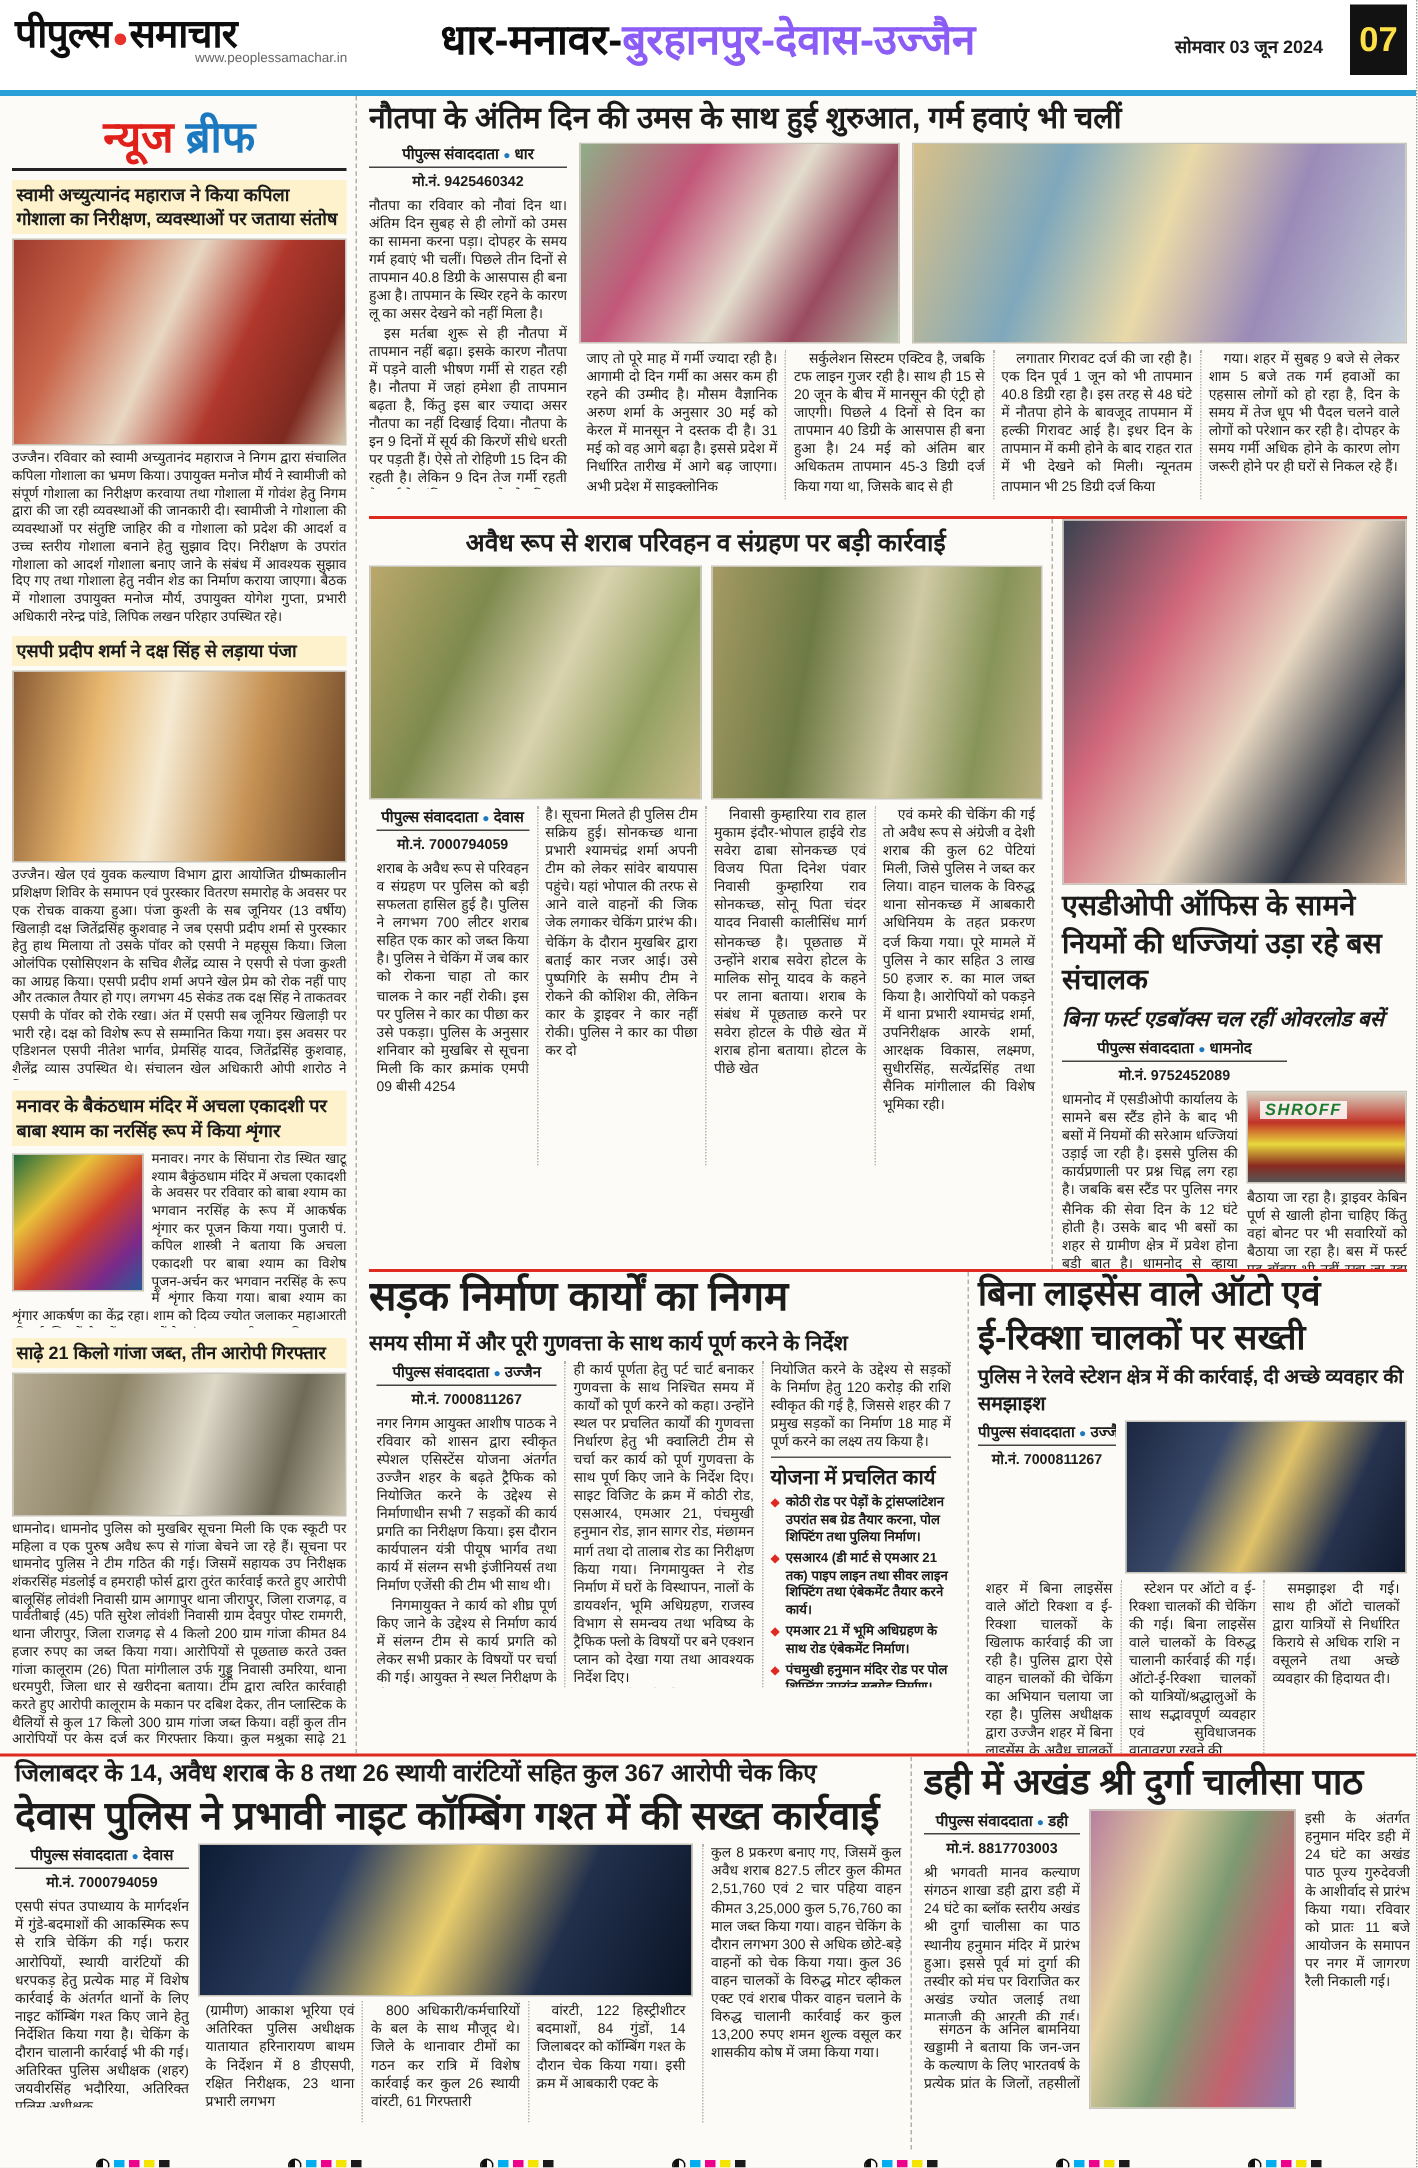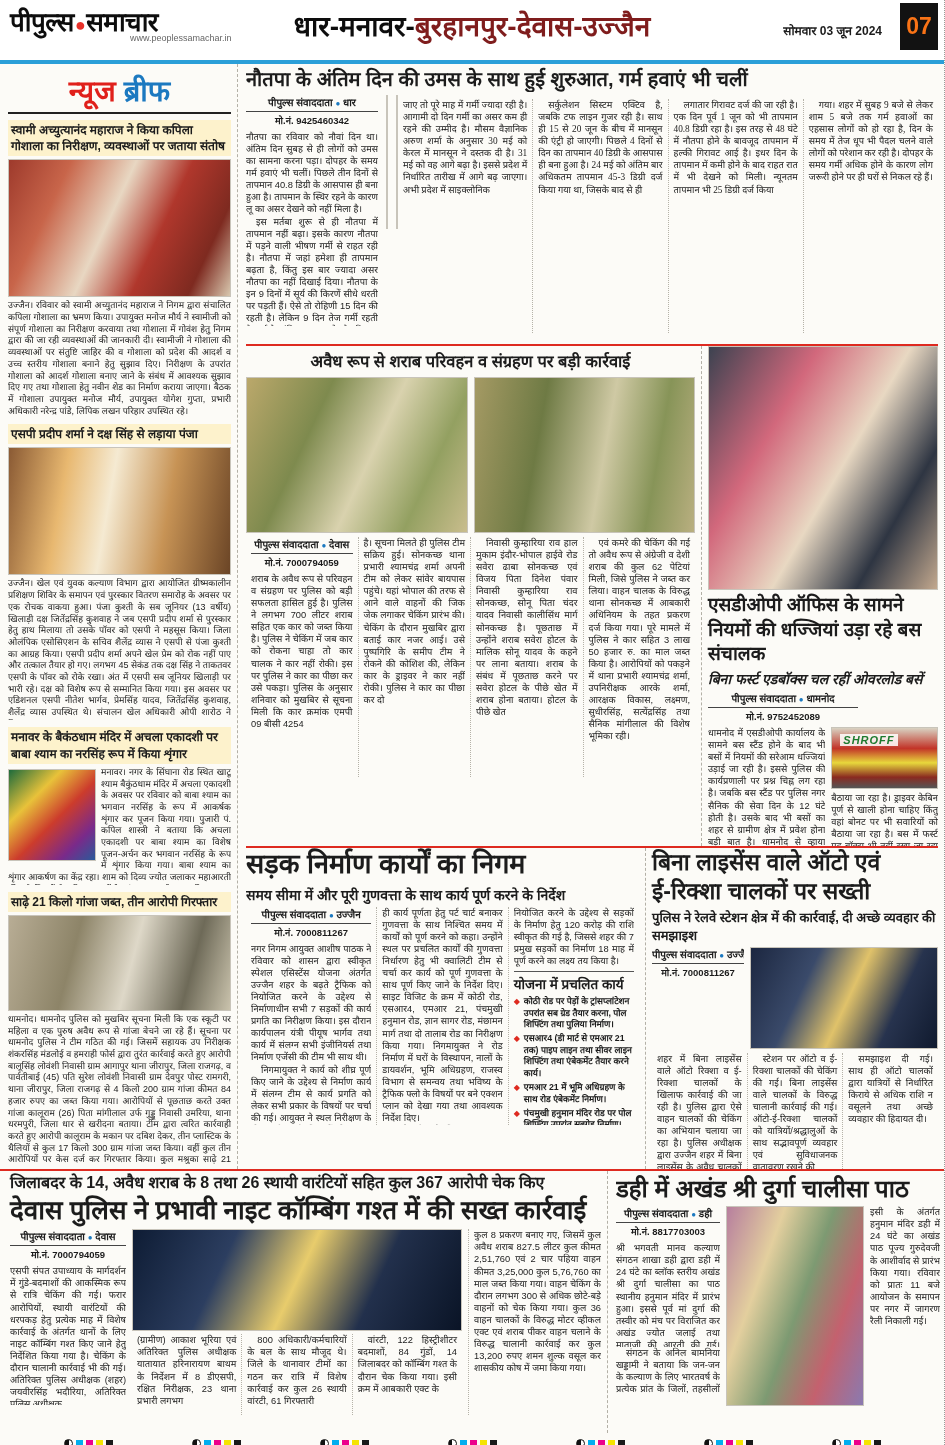--- a/index.html
+++ b/index.html
@@ -9,24 +9,24 @@
           border-right:1px dotted #9a9a9a; }
 
   
   .header { height:64px; position:relative; border-bottom:4px solid #2b9fd8; background:#fff; }
   .logo-block { position:absolute; left:10px; top:8px; }
   .logo { font-size:26px; font-weight:800; letter-spacing:-0.5px; color:#0d0d0d; line-height:1.1; }
   .logo .pin { color:#e8312a; font-size:18px; padding:0 1px; }
   .website { font-size:9px; color:#666; margin-left:120px; margin-top:-4px; }
   .regions { position:absolute; left:50%; top:10px; transform:translateX(-50%);
              font-size:28px; font-weight:800; white-space:nowrap; line-height:1.2; }
-  .regions .blk { color:#0d0d0d; } .regions .red { color:#7f1d1d; }
+  .regions .blk { color:#0d0d0d; } .regions .red { color:#8b5cf6; }
   .dateline { position:absolute; right:62px; top:22px; font-size:12px; font-weight:700; }
   .pageno { position:absolute; right:6px; top:3px; width:38px; height:47px; background:#121212;
-            color:#f97316; font-size:23px; font-weight:800; display:flex; align-items:center; justify-content:center; }
+            color:#fde047; font-size:23px; font-weight:800; display:flex; align-items:center; justify-content:center; }
 
   
   .top-zone { display:flex; height:1105px; }
   .sidebar { width:238px; padding:4px 6px 0 8px; border-right:1px dashed #b3b0a6; overflow:hidden; }
   .main { flex:1; padding:2px 6px 0 8px; display:flex; flex-direction:column; overflow:hidden; }
   .bottom-zone { display:flex; height:264px; border-top:2px solid #de2a20; }
 
   
   .photo { border:1px solid #c8c4ba; flex-shrink:0; position:relative; overflow:hidden; }
   .byline { font-weight:700; font-size:10px; text-align:center; border-bottom:1px solid #444;
@@ -48,21 +48,21 @@
                     padding:2px 3px; margin-bottom:3px; }
   .brief-photo { width:100%; margin-bottom:3px; }
   .brief-body { font-size:9px; line-height:1.3; text-align:justify; overflow:hidden; }
   .float-photo { float:left; width:88px; height:92px; margin:2px 5px 2px 0; }
 
   
   .weather { height:280px; border-bottom:2px solid #de2a20; overflow:hidden; }
   .weather-headline { font-size:20px; font-weight:800; line-height:1.3; white-space:nowrap; overflow:hidden; }
   .weather-content { display:flex; gap:8px; height:238px; margin-top:3px;justify-content:space-between; }
   .weather-left { width:132px; flex-shrink:0; }
-  .weather-right { flex:1; display:flex; flex-direction:row; overflow:hidden;font-family:Liberation Serif, serif; }
+  .weather-right { flex:1; display:flex; flex-direction:column; overflow:hidden; }
   .weather-photos { display:flex; gap:8px; height:134px; }
   .weather-cols { flex:1; margin-top:4px; }
 
   
   .rowB { display:flex; height:502px; border-bottom:2px solid #de2a20; overflow:hidden; }
   .liquor { width:456px; flex-shrink:0; border-right:1px dashed #b3b0a6; padding-right:6px; overflow:hidden; }
   .kicker { font-size:16.5px; font-weight:800; text-align:center; padding:3px 0 1px; }
   .liq-headline { font-size:32px; font-weight:800; line-height:1.22; }
   .liq-photos { display:flex; gap:6px; height:156px; margin:4px 0; }
   .liq-body { height:240px; }

